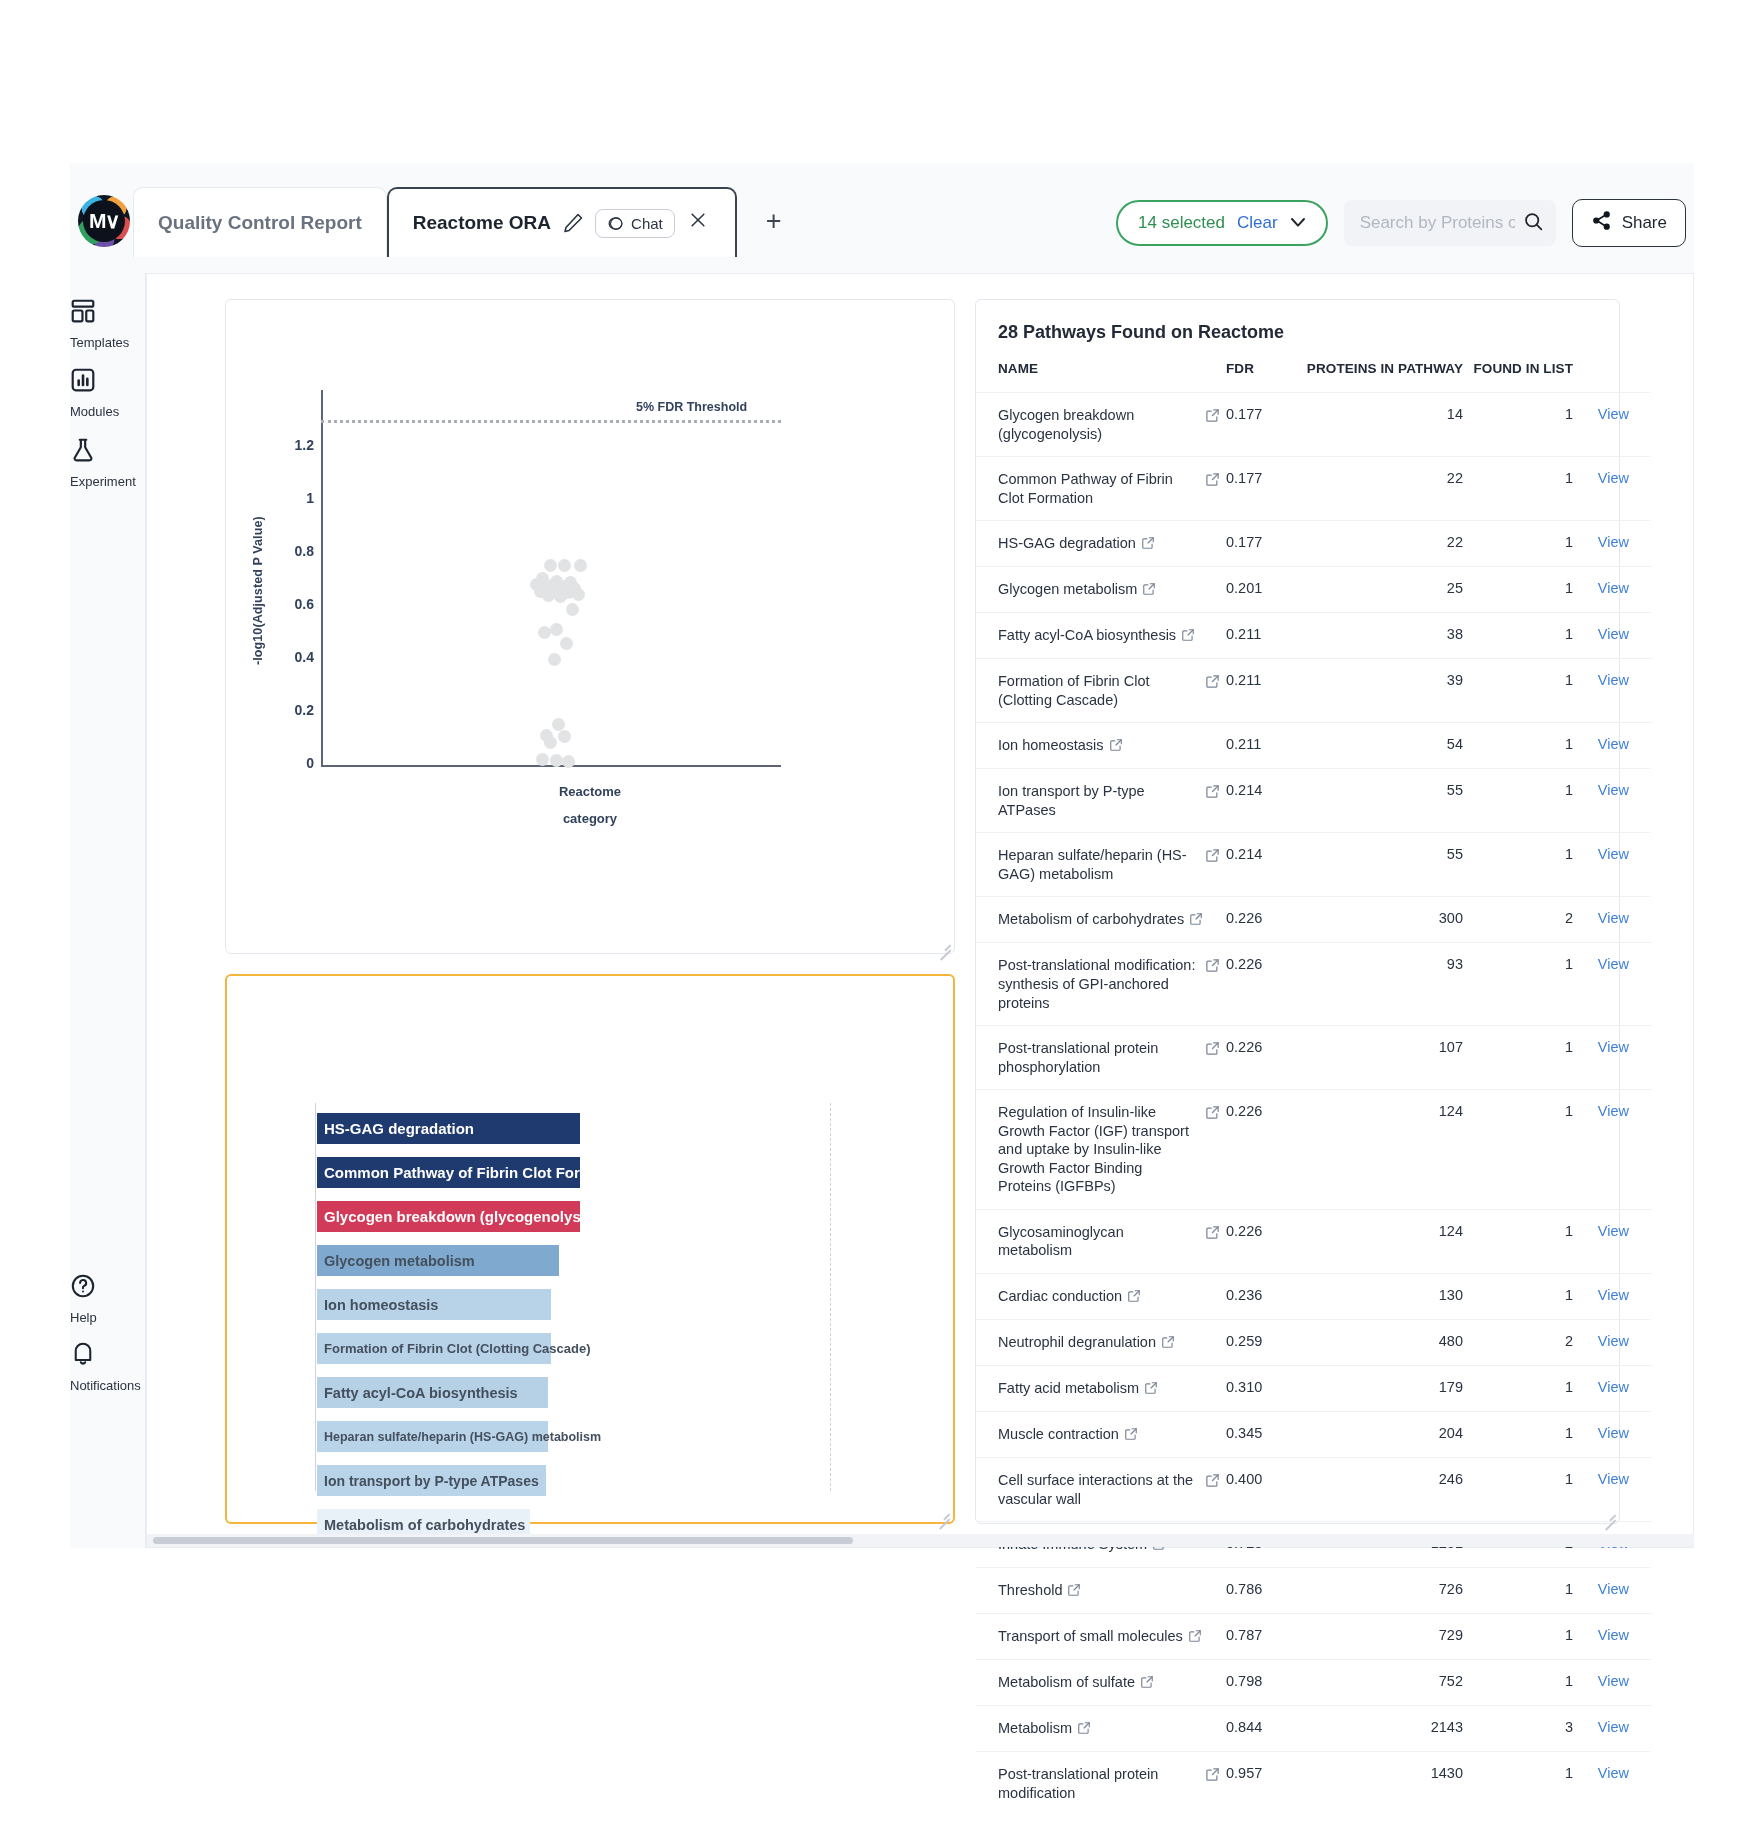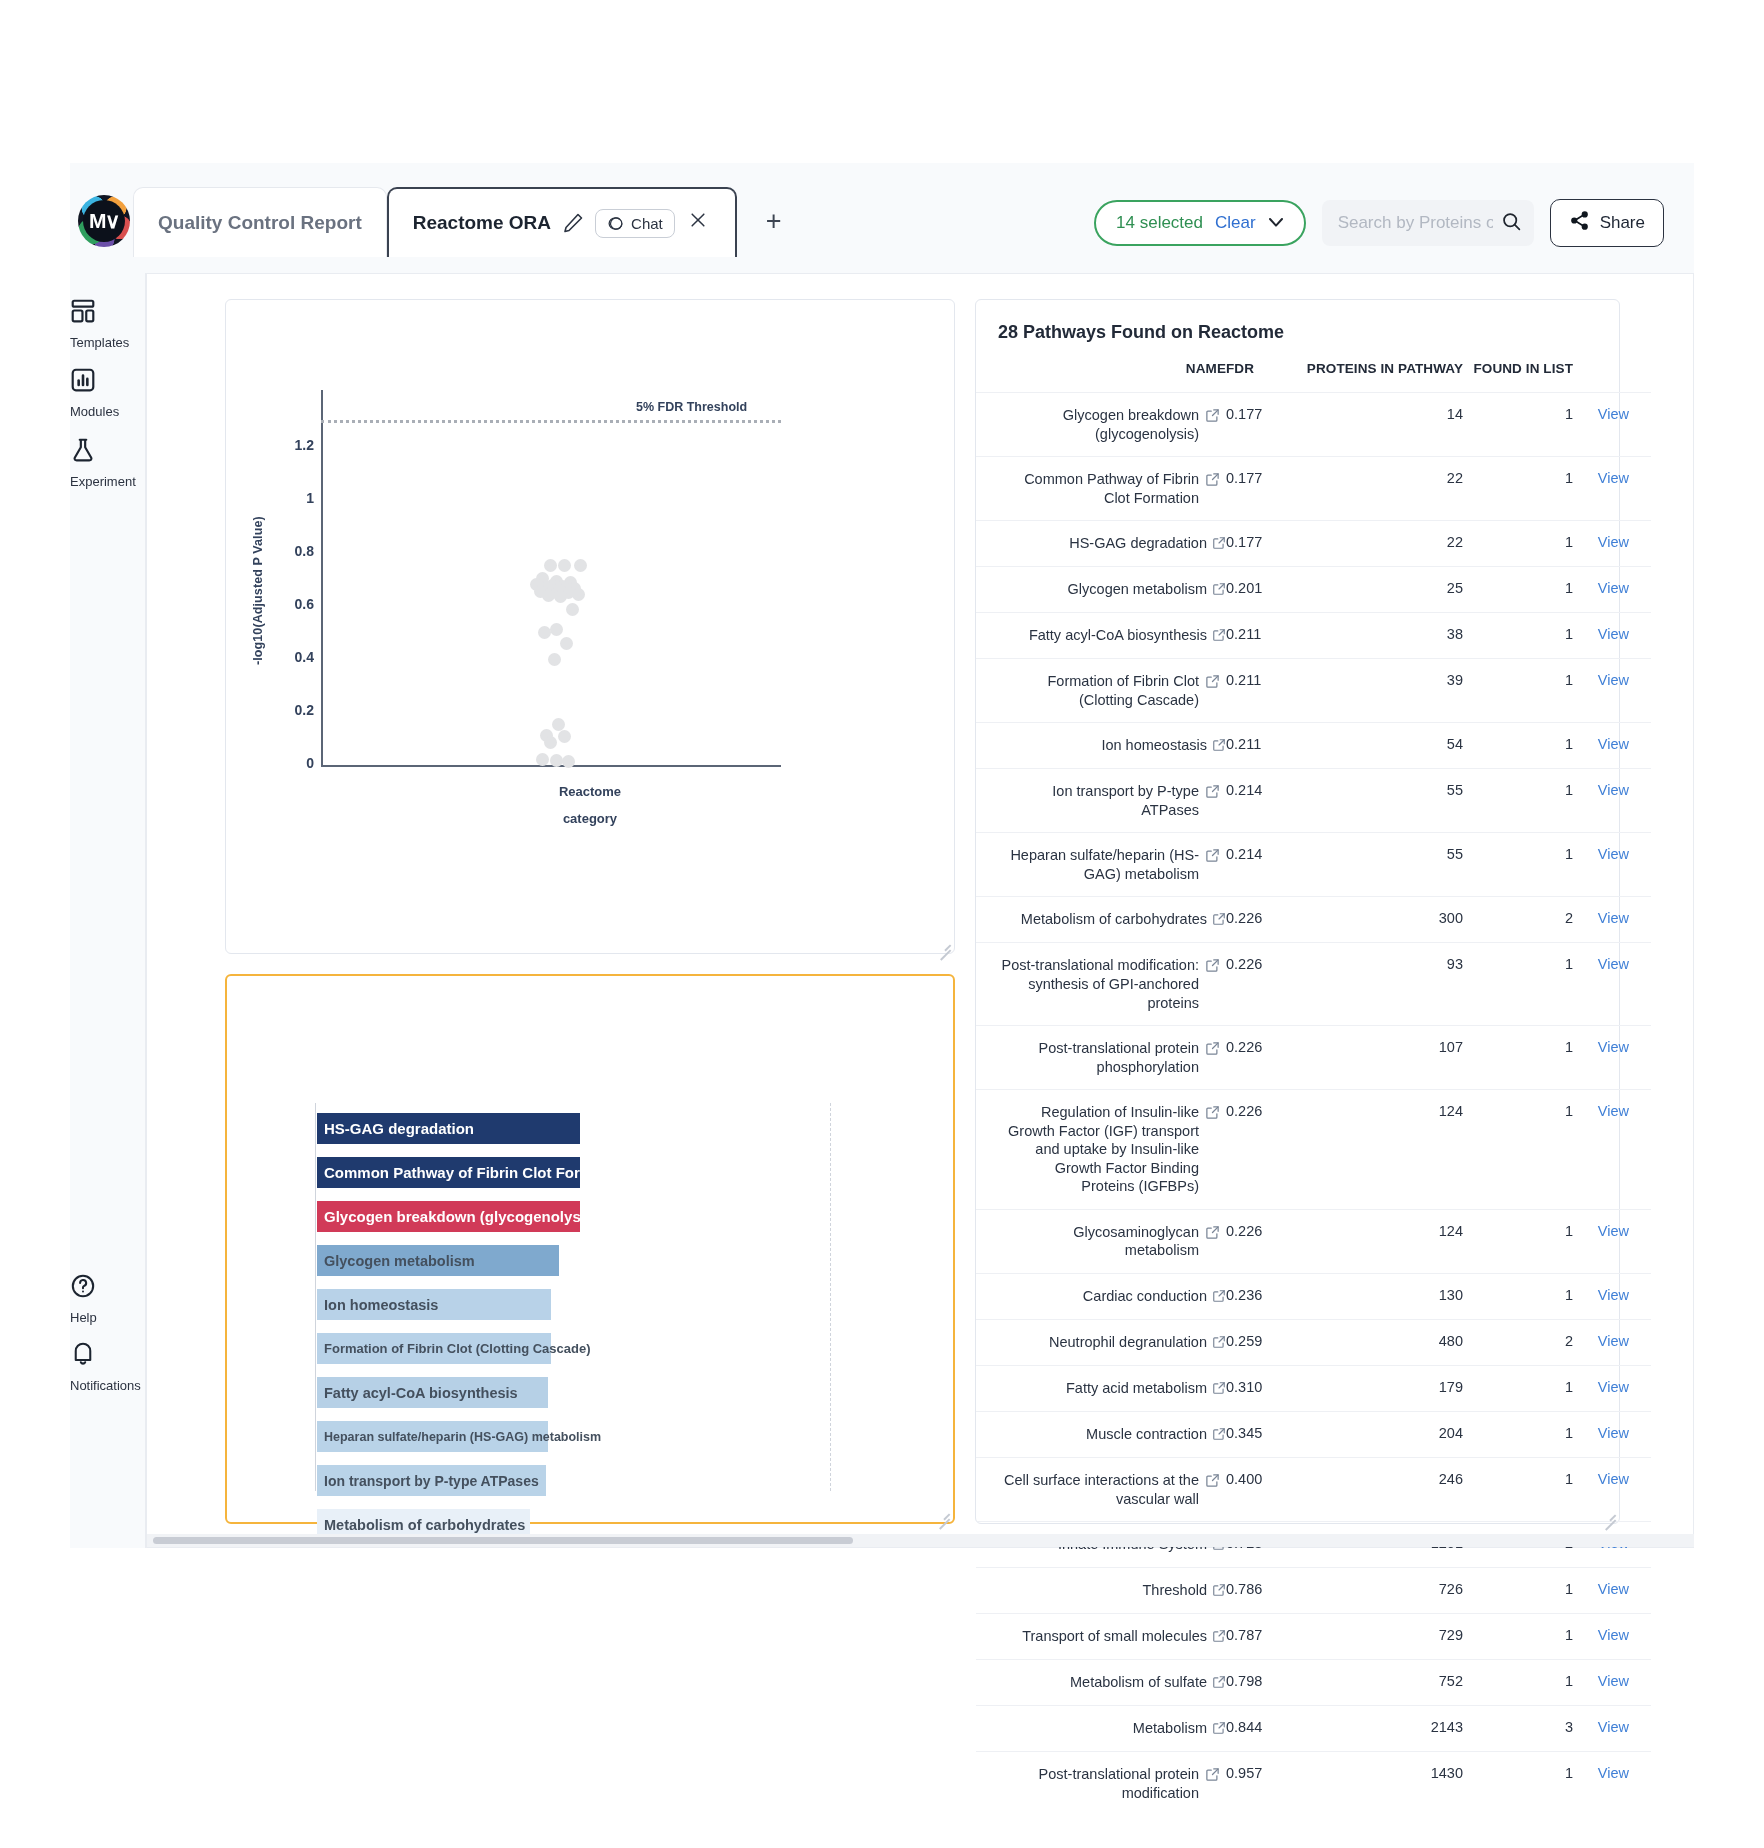--- a/index.html
+++ b/index.html
@@ -68,21 +68,21 @@
   .close-x {
     width: 26px; height: 26px; cursor: pointer;
     color: #2c3442; font-size: 22px; line-height: 24px; text-align: center;
   }
   .plus-tab {
     margin-left: 22px; margin-bottom: 20px;
     width: 30px; height: 30px; font-size: 27px; color: #3d4552;
     text-align: center; line-height: 28px; cursor: pointer;
   }
   
-  .tr-controls { position: absolute; right: 30px; top: 36px; display: flex; align-items: center; gap: 16px; }
+  .tr-controls { position: absolute; right: 8px; top: 36px; display: flex; align-items: center; gap: 16px; }
   .sel-chip {
     display: flex; align-items: center; gap: 12px;
     border: 2px solid #3aa35f; border-radius: 24px;
     height: 46px; padding: 0 20px; background: #fff; cursor: pointer;
   }
   .sel-chip .sel-count { color: #2f8f52; font-size: 17px; }
   .sel-chip .sel-clear { color: #2f6fd0; font-size: 17px; }
   .sel-chip .caret { color: #222; font-size: 13px; }
   .searchbox {
     width: 212px; height: 46px; background: #f1f3f6;
@@ -152,21 +152,21 @@
   .res-table { width: 100%; border-collapse: collapse; table-layout: fixed; }
   .res-table th {
     font-size: 13.5px; font-weight: 700; color: #222a38;
     text-transform: uppercase; padding: 0 0 16px 0; letter-spacing: 0.1px;
     white-space: nowrap;
   }
   .res-table td {
     font-size: 14.5px; color: #2a3342; padding: 13px 0;
     border-top: 1px solid #eef0f4; vertical-align: top;
   }
-  .th-name, .td-name { text-align: right; padding-left: 22px !important; width: 250px; }
+  .th-name, .td-name { text-align: left; padding-left: 22px !important; width: 250px; }
   .th-fdr, .td-fdr { text-align: left; width: 66px; }
   .th-pip, .td-pip { text-align: right; width: 175px; padding-right: 4px !important; }
   .th-fil, .td-fil { text-align: right; width: 112px; padding-right: 6px !important; }
   .th-view, .td-view { text-align: right; width: 72px; padding-right: 22px !important; }
   .name-wrap { display: flex; align-items: flex-start; justify-content: space-between; gap: 6px; padding-right: 6px; }
   .name-txt { line-height: 1.28; }
   .ext-ico { flex: none; margin-top: 2px; cursor: pointer; }
   .ext-inline { display: inline-block; vertical-align: -2px; margin-left: 5px; cursor: pointer; }
   .view-link { color: #3f7fd6; font-size: 14.5px; cursor: pointer; }
   .hscroll {

